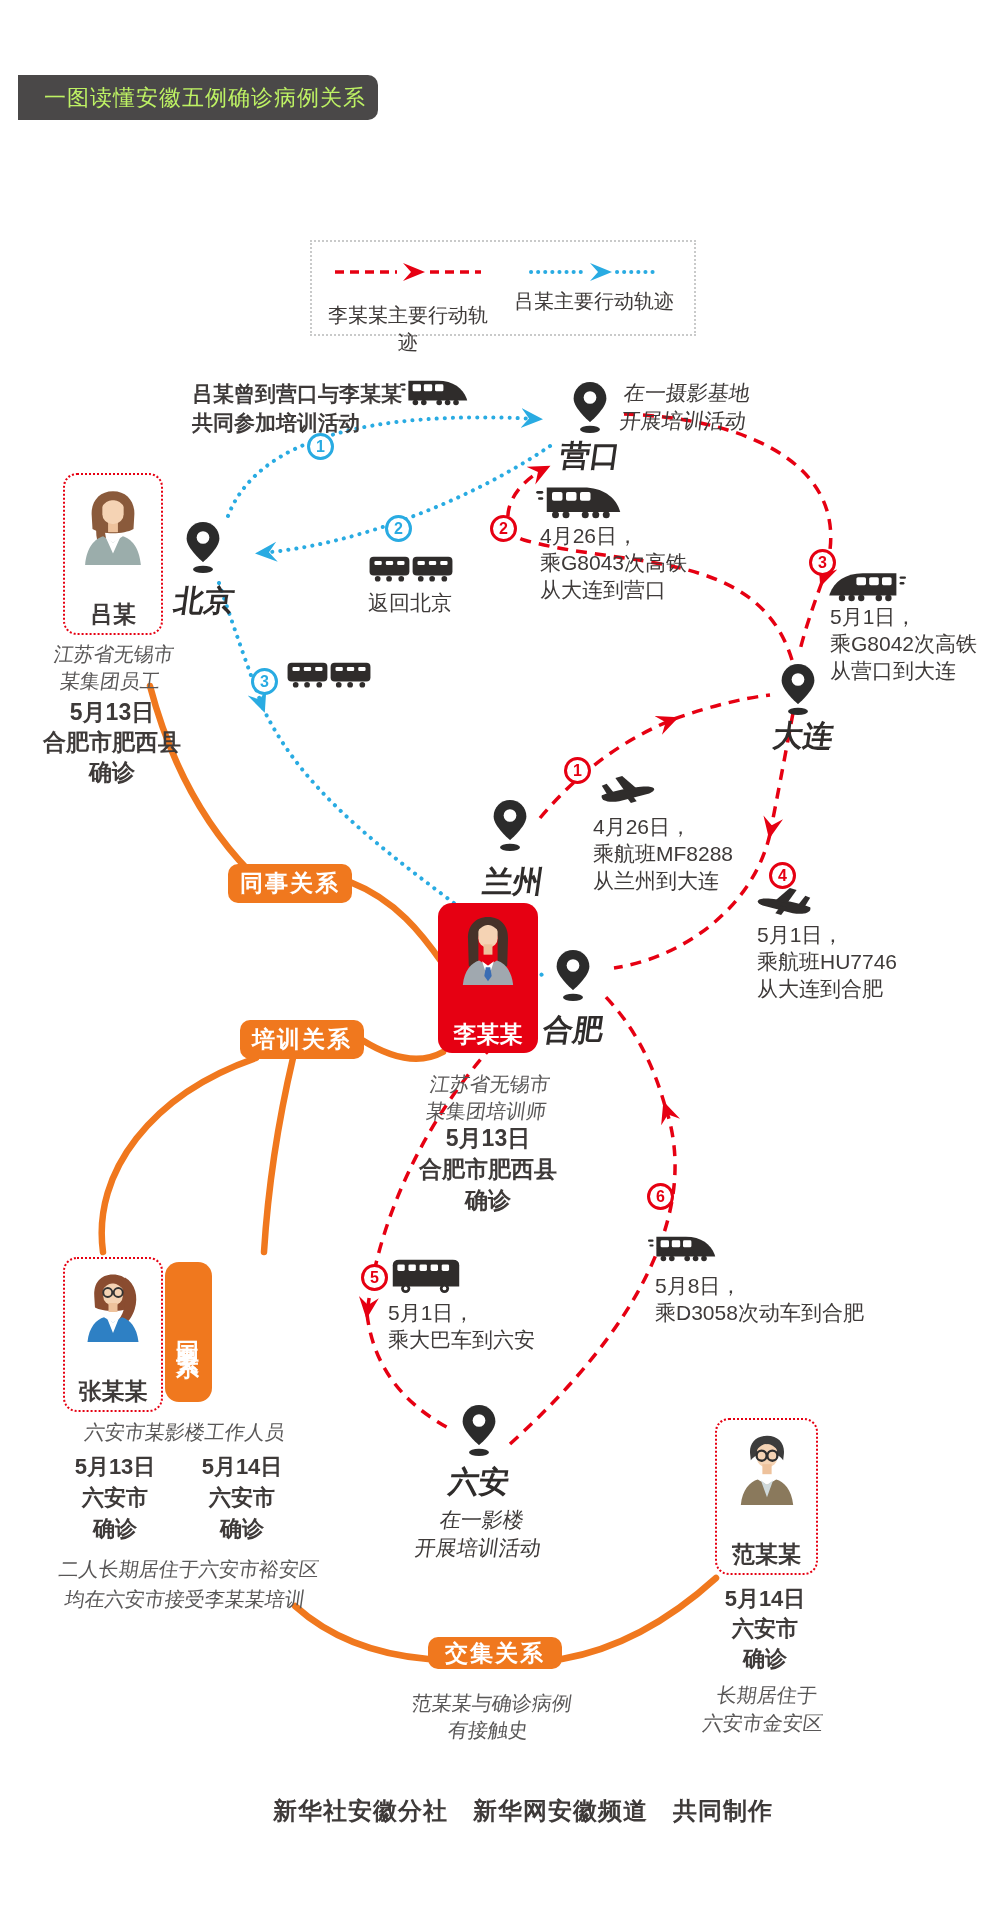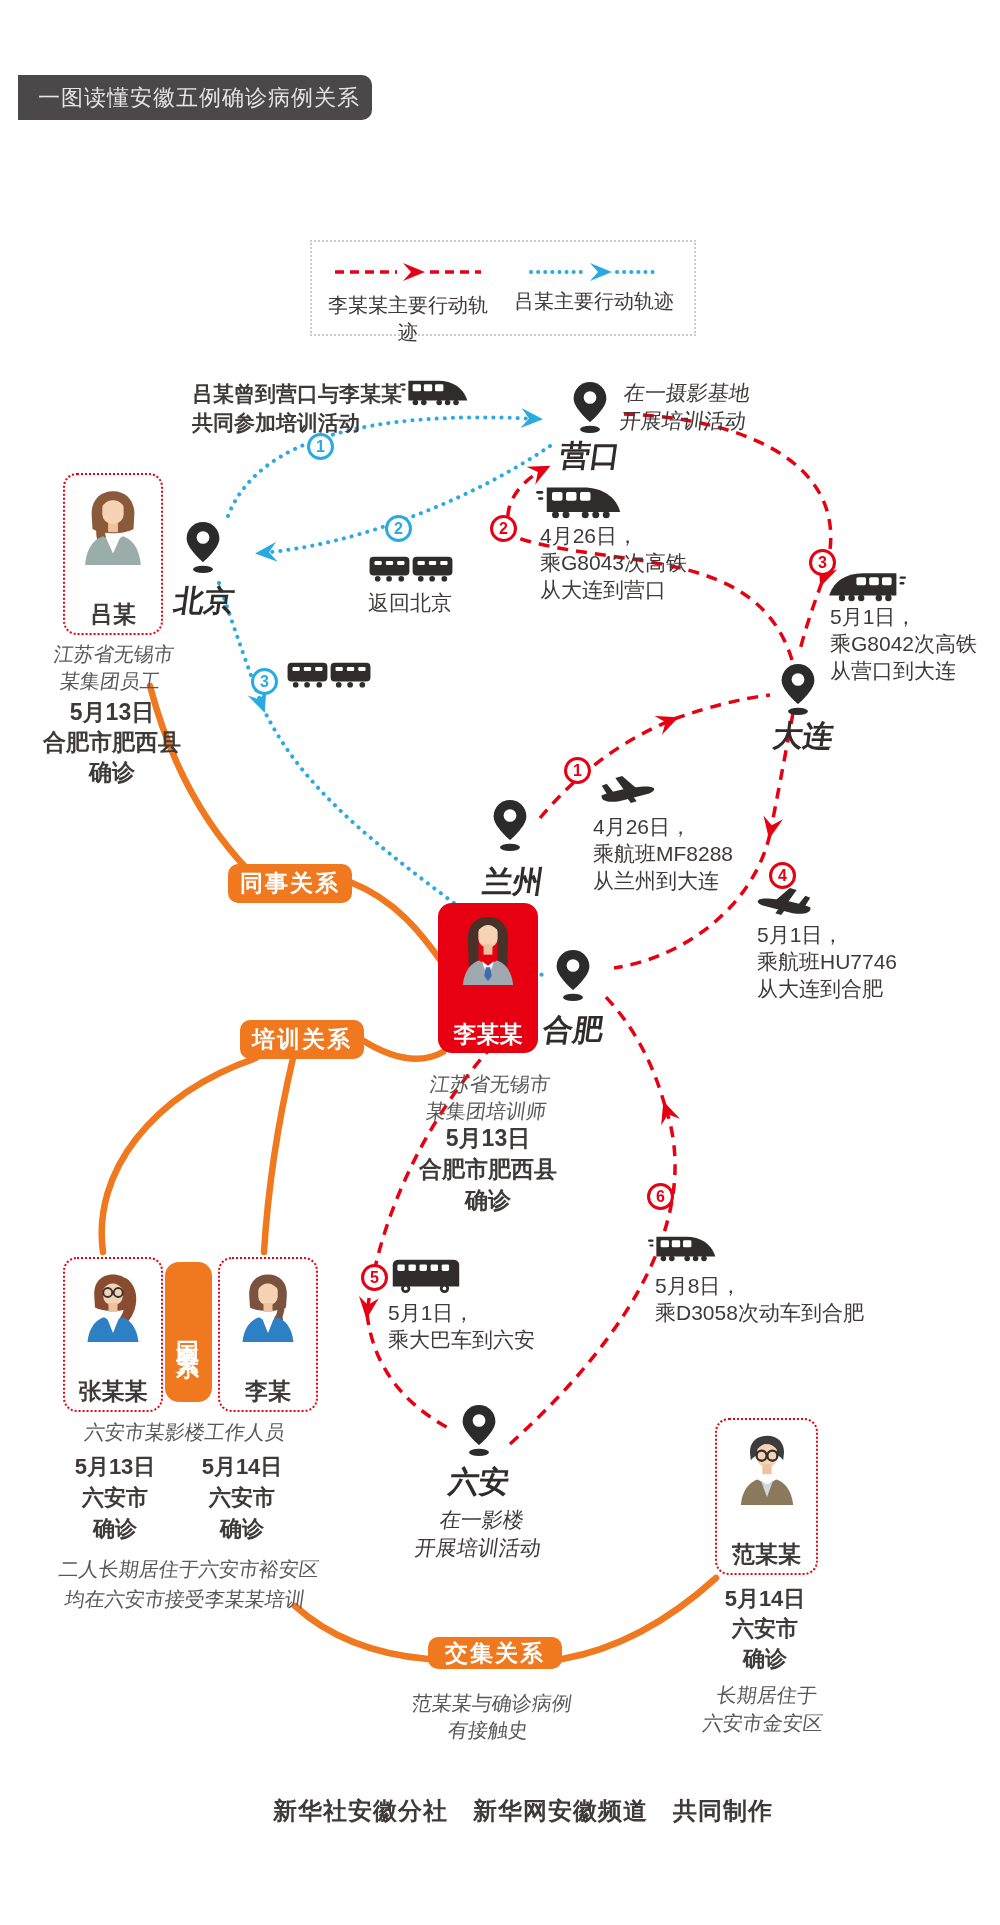--- a/index.html
+++ b/index.html
@@ -1,18 +1,18 @@
 <!DOCTYPE html>
 <html><head>
 <meta charset="utf-8">
 <style>
   html,body{margin:0;padding:0;background:#fff;font-family:"Liberation Sans","DejaVu Sans",sans-serif;}
   .canvas{position:relative;width:1000px;height:1925px;margin:0 auto;background:#fff;overflow:hidden;color:#3e3a39;}
   .abs{position:absolute;}
-  .badge-dark{background:#4a4848;color:#e5e5e5;font-size:22px;line-height:45px;padding-left:20px;border-radius:0 10px 10px 0;letter-spacing:1px;}
+  .badge-dark{background:#4a4848;color:#bef264;font-size:22px;line-height:45px;padding-left:26px;border-radius:0 10px 10px 0;letter-spacing:1px;}
   .main-title{width:1000px;text-align:center;font-size:44px;font-weight:900;color:#3e3a39;letter-spacing:2px;}
   .legend-box{border:2px dotted #c9caca;background:#fff;}
   .legend-label{font-size:20px;color:#3e3a39;text-align:center;}
   .ann{font-size:21px;color:#3e3a39;line-height:29px;white-space:nowrap;}
   .it{transform:skewX(-8deg);}
   .city-label{font-size:30px;font-weight:900;color:#2f2c2b;text-align:center;transform:skewX(-8deg);white-space:nowrap;}
   .city-note{font-size:21px;color:#3e3a39;line-height:28px;white-space:nowrap;}
   .desc{font-size:20px;color:#595757;line-height:27px;text-align:center;white-space:nowrap;}
   .status{font-weight:800;color:#3e3a39;text-align:center;}
   .cnum{width:27px;height:27px;border-radius:50%;background:#fff;border:3px solid;box-sizing:border-box;
@@ -154,21 +154,21 @@
   <div class="abs badge-dark z2" style="left:18px;top:75px;width:334px;height:45px;">
     <span>一图读懂安徽五例确诊病例关系</span>
   </div>
 
   <div class="abs legend-box z2" style="left:310px;top:240px;width:382px;height:92px;"></div>
   <svg class="abs z2" style="left:333px;top:262px;" width="150" height="20">
     <line x1="2" y1="10" x2="64" y2="10" stroke="#e60012" stroke-width="3.5" stroke-dasharray="9 6"></line>
     <path d="M70 1 L92 10 L70 19 L78 10 Z" fill="#e60012"></path>
     <line x1="97" y1="10" x2="148" y2="10" stroke="#e60012" stroke-width="3.5" stroke-dasharray="9 6"></line>
   </svg>
-  <div class="abs legend-label z2" style="left:323px;top:292px;width:170px;font-family:Liberation Mono, monospace;">李某某主要行动轨迹</div>
+  <div class="abs legend-label z2" style="left:323px;top:302px;width:170px;font-family:Liberation Mono, monospace;">李某某主要行动轨迹</div>
   <svg class="abs z2" style="left:528px;top:262px;" width="132" height="20">
     <line x1="3" y1="10" x2="58" y2="10" stroke="#29abe2" stroke-width="4" stroke-linecap="round" stroke-dasharray="0.1 7"></line>
     <path d="M62 1 L84 10 L62 19 L70 10 Z" fill="#29abe2"></path>
     <line x1="89" y1="10" x2="129" y2="10" stroke="#29abe2" stroke-width="4" stroke-linecap="round" stroke-dasharray="0.1 7"></line>
   </svg>
   <div class="abs legend-label z2" style="left:514px;top:288px;width:160px;">吕某主要行动轨迹</div>
 
   <div class="abs ann z2" style="left:192px;top:379px;font-weight:bold;">
     <div>吕某曾到营口与李某某</div>
     <div>共同参加培训活动</div>
@@ -366,33 +366,20 @@
           <circle cx="53" cy="34" r="6"></circle>
           <path d="M45 34 h2"></path>
       </g>
       <rect x="40" y="48" width="12" height="12" fill="#eec29c"></rect>
       <path d="M12 100 C14 80 24 70 34 67 L46 74 L58 67 C68 70 78 80 80 100 Z" fill="#2e80c4"></path>
       <path d="M38 68 L46 74 L54 68 L46 88 Z" fill="#fff"></path>
     </svg>
     <div class="card-name">张某某</div>
   </div>
 
-  <div class="abs card z2" style="left:218px;top:1257px;width:100px;height:155px;">
-    <svg class="avatar" viewBox="0 0 92 100" width="84" height="98">
-      <path d="M46 10 C29 10 20 22 21 38 L22 54 C32 60 60 60 70 54 L71 38 C72 22 63 10 46 10 Z" fill="#7a5240"></path>
-      <path d="M64 30 C70 42 70 56 64 70 L56 66 C61 55 61 42 58 34 Z" fill="#7a5240"></path>
-      <circle cx="60" cy="70" r="6" fill="#7a5240"></circle>
-      <rect x="33" y="20" width="26" height="31" rx="12" fill="#f5d3b4"></rect>
-      <path d="M31 32 Q32 13 46 13 Q60 13 62 32 Q52 21 46 22 Q38 21 31 32 Z" fill="#7a5240"></path>
-      <rect x="40" y="48" width="12" height="12" fill="#eec29c"></rect>
-      <path d="M12 100 C14 80 24 70 34 67 L46 74 L58 67 C68 70 78 80 80 100 Z" fill="#2e80c4"></path>
-      <path d="M38 68 L46 74 L54 68 L46 88 Z" fill="#fff"></path>
-    </svg>
-    <div class="card-name">李某</div>
-  </div>
 
   <div class="abs desc it z2" style="left:65px;top:1419px;width:240px;">六安市某影楼工作人员</div>
   <div class="abs status z2" style="left:55px;top:1451px;width:120px;font-size:22px;line-height:31px;">
     <div>5月13日</div>
     <div>六安市</div>
     <div>确诊</div>
   </div>
   <div class="abs status z2" style="left:182px;top:1451px;width:120px;font-size:22px;line-height:31px;">
     <div>5月14日</div>
     <div>六安市</div>

